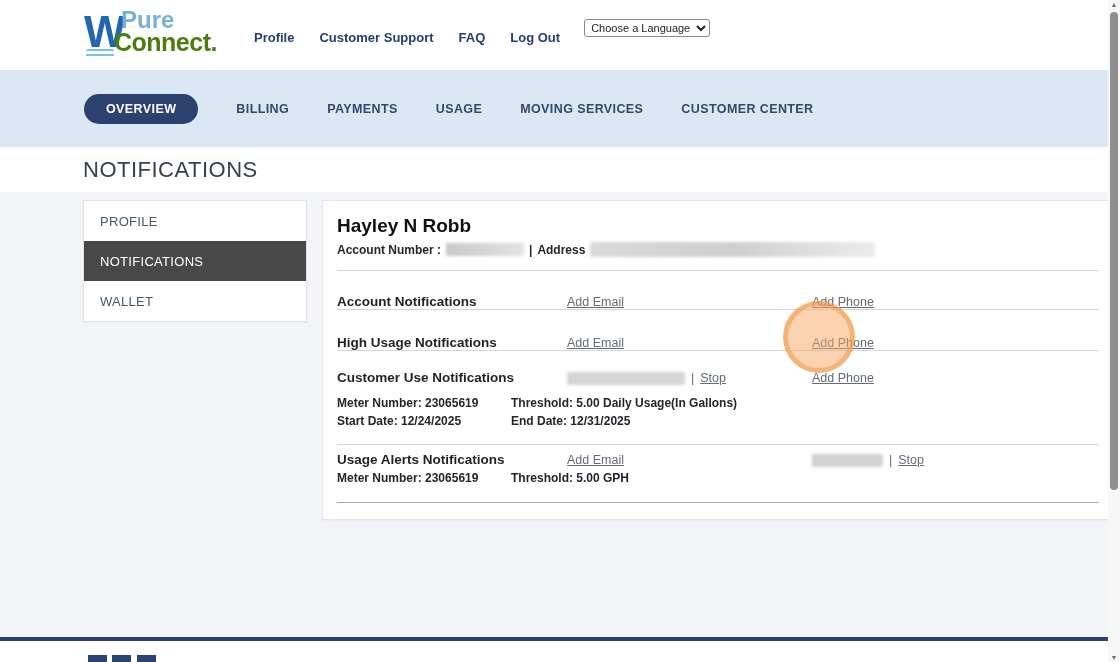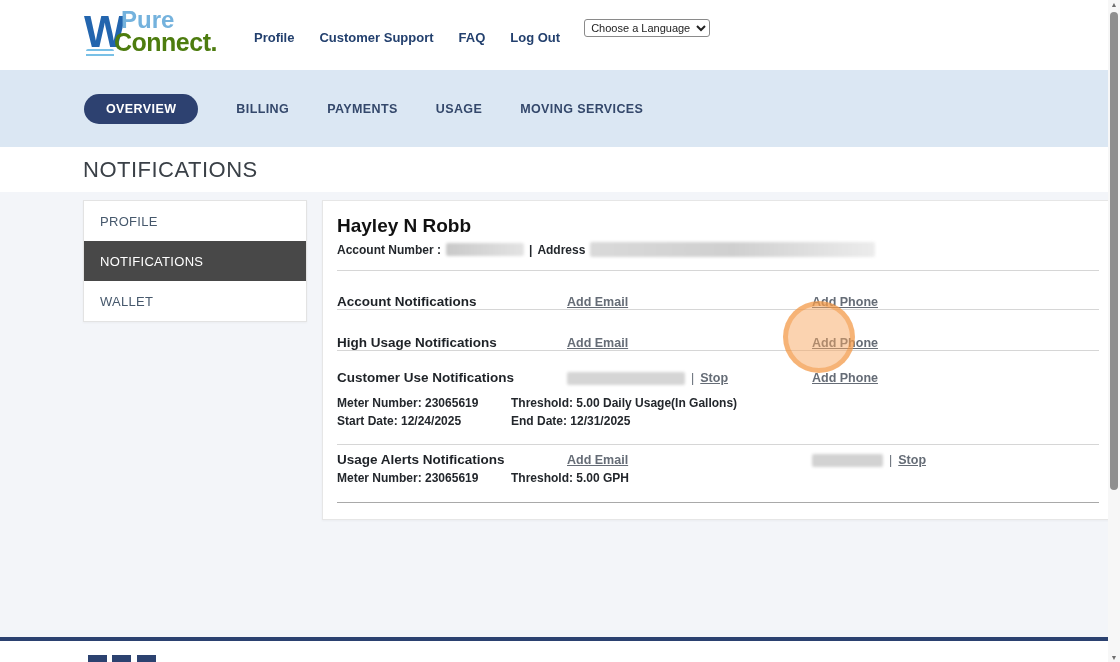--- a/index.html
+++ b/index.html
@@ -53,21 +53,21 @@
   .mdiv.top { margin-top:13px; }
   .mdiv.dark { border-top-color:#a9a9a9; }
 
   .nrow { display:flex; align-items:flex-end; }
   .nrow.r38 { height:38px; }
   .nrow.r40 { height:40px; }
   .nrow.r34 { height:34px; }
   .c1 { width:230px; font-size:13.5px; font-weight:bold; color:#1e2227; }
   .c2 { width:233px; display:flex; align-items:center; gap:6px; }
   .c3 { flex:1; display:flex; align-items:center; gap:6px;margin-left:12px; }
-  .glink { font-size:12.5px; color:#656c76; text-decoration:underline; cursor:pointer; white-space:nowrap;font-weight:bold; }
+  .glink { font-size:12.5px; color:#656c76; text-decoration:underline; cursor:pointer; white-space:nowrap; }
   .pipe { font-size:12.5px; color:#656c76; }
 
   .meter-block { margin-top:10px; font-size:12px; font-weight:bold; color:#23272c; line-height:17.5px; }
   .mline { display:flex; }
   .mline .m1 { width:174px; }
   .gap14 { margin-top:14px; }
   .leak-title { padding-top:7px; }
   .leak-meter { margin-top:3px; }
 
   .click-indicator { position:absolute; left:460px; top:100px; width:72px; height:72px; border-radius:50%;
@@ -108,20 +108,21 @@
         <option>Choose a Language</option>
       </select>
     </header>
 
     <nav class="main-nav">
       <span class="nav-item nav-pill">OVERVIEW</span>
       <span class="nav-item">BILLING</span>
       <span class="nav-item">PAYMENTS</span>
       <span class="nav-item">USAGE</span>
       <span class="nav-item">MOVING SERVICES</span>
+      <span class="nav-item">CUSTOMER CENTER</span>
     </nav>
 
     <div class="title-band">
       <h1>NOTIFICATIONS</h1>
     </div>
 
     <div class="content">
 
       <aside class="sidebar">
         <div class="side-item">PROFILE</div>

